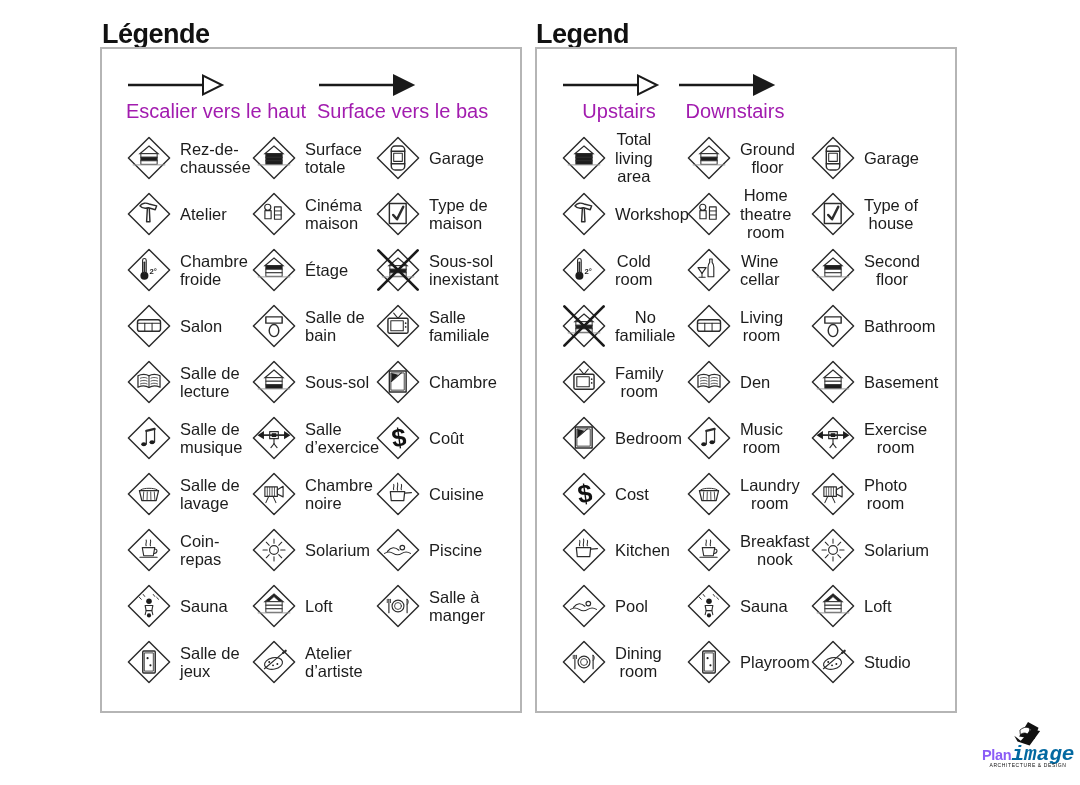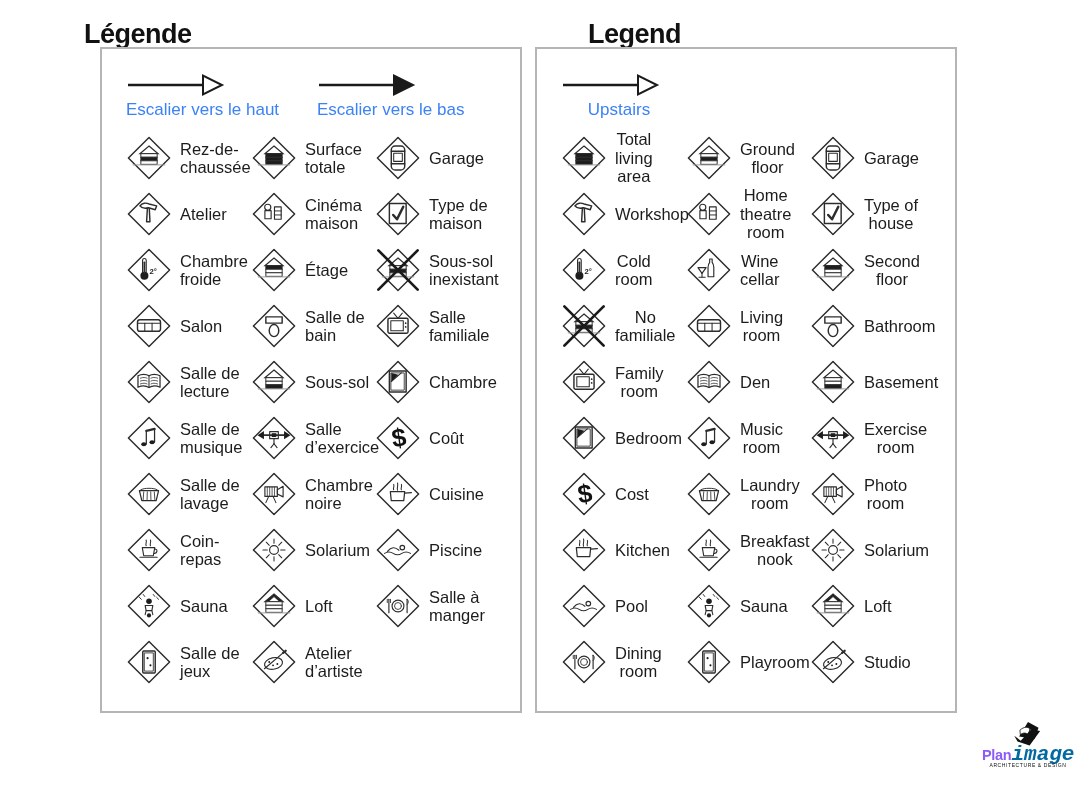--- a/index.html
+++ b/index.html
@@ -3,33 +3,33 @@
 <meta charset="utf-8">
 <style>
   html,body{margin:0;padding:0;}
   body{
     width:1080px;height:785px;position:relative;background:#ffffff;
     font-family:"Liberation Sans", sans-serif;color:#1c1c1c;overflow:hidden;
   }
   .page-title{
     position:absolute;top:1px;font-size:27px;font-weight:bold;letter-spacing:-.5px;color:#111;
   }
-  #title-fr{left:84px;}
-  #title-en{left:588px;}
+  #title-fr{left:102px;}
+  #title-en{left:536px;}
   .panel{
     position:absolute;top:47px;width:422px;height:666px;
     border:2px solid #b5b5b5;background:#fff;box-sizing:border-box;
   }
   #panel-fr{left:100px;}
   #panel-en{left:535px;text-align:center;}
   .arrows{position:absolute;top:24px;left:24px;display:flex;}
   .p0 .arrow-item{width:191px;}
   .p1 .arrow-item{width:116px;}
   .arrow-item svg{display:block;margin-bottom:3px;}
-  .arrow-label{font-size:17px;white-space:nowrap;color:#3b82f6;}
+  .arrow-label{font-size:20px;white-space:nowrap;color:#a21caf;}
   .grid{
     position:absolute;top:81px;left:24px;
     display:grid;grid-template-columns:125px 124px 131px;grid-auto-rows:56px;
   }
   .cell{display:flex;align-items:center;gap:8px;}
   .cell .icon{flex:0 0 46px;width:46px;height:46px;}
   .cell .icon svg{width:46px;height:46px;display:block;}
   .cell .label{
     font-size:16.5px;line-height:18.5px;white-space:pre-line;color:#1c1c1c;
   }
@@ -48,21 +48,21 @@
 
 <div class="panel p0" id="panel-fr">
   <div class="arrows">
       <div class="arrow-item"><span><svg width="100" height="24" viewBox="0 0 100 24" xmlns="http://www.w3.org/2000/svg">
             <line x1="2" y1="12" x2="77" y2="12" stroke="#1a1a1a" stroke-width="2.4"></line>
             <polygon points="77,2.5 77,21.5 96,12" fill="#ffffff" stroke="#1a1a1a" stroke-width="2" stroke-linejoin="miter"></polygon>
           </svg></span><div class="arrow-label">Escalier vers le haut</div></div>
       <div class="arrow-item"><span><svg width="100" height="24" viewBox="0 0 100 24" xmlns="http://www.w3.org/2000/svg">
             <line x1="2" y1="12" x2="77" y2="12" stroke="#1a1a1a" stroke-width="2.4"></line>
             <polygon points="77,2.5 77,21.5 96,12" fill="#1a1a1a" stroke="#1a1a1a" stroke-width="2" stroke-linejoin="miter"></polygon>
-          </svg></span><div class="arrow-label">Escalier vers le bas</div></div>
+          </svg></span><div class="arrow-label">Surface vers le bas</div></div>
     </div>
   <div class="grid">
       <div class="cell">
         <span class="icon">
           <svg viewBox="0 0 48 48" xmlns="http://www.w3.org/2000/svg">
             <polygon points="24,2.5 45.5,24 24,45.5 2.5,24" fill="#ffffff" stroke="#2c2c2c" stroke-width="1.5" stroke-linejoin="round"></polygon>
             <polygon points="24,11.5 33.5,19.5 14.5,19.5" fill="#fff" stroke="#2c2c2c" stroke-width="1.2"></polygon>
             <rect x="15.5" y="19.5" width="17" height="3.7" fill="#fff" stroke="#2c2c2c" stroke-width="1"></rect>
             <rect x="15.5" y="23.2" width="17" height="3.7" fill="#1d1d1d" stroke="#2c2c2c" stroke-width="1"></rect>
             <rect x="15.5" y="26.9" width="17" height="3.7" fill="#fff" stroke="#2c2c2c" stroke-width="1"></rect>
@@ -495,20 +495,24 @@
       </div>
     </div>
 </div>
 
 <div class="panel p1" id="panel-en">
   <div class="arrows">
       <div class="arrow-item"><span><svg width="100" height="24" viewBox="0 0 100 24" xmlns="http://www.w3.org/2000/svg">
             <line x1="2" y1="12" x2="77" y2="12" stroke="#1a1a1a" stroke-width="2.4"></line>
             <polygon points="77,2.5 77,21.5 96,12" fill="#ffffff" stroke="#1a1a1a" stroke-width="2" stroke-linejoin="miter"></polygon>
           </svg></span><div class="arrow-label">Upstairs</div></div>
+      <div class="arrow-item"><span><svg width="100" height="24" viewBox="0 0 100 24" xmlns="http://www.w3.org/2000/svg">
+            <line x1="2" y1="12" x2="77" y2="12" stroke="#1a1a1a" stroke-width="2.4"></line>
+            <polygon points="77,2.5 77,21.5 96,12" fill="#1a1a1a" stroke="#1a1a1a" stroke-width="2" stroke-linejoin="miter"></polygon>
+          </svg></span><div class="arrow-label">Downstairs</div></div>
     </div>
   <div class="grid">
       <div class="cell">
         <span class="icon">
           <svg viewBox="0 0 48 48" xmlns="http://www.w3.org/2000/svg">
             <polygon points="24,2.5 45.5,24 24,45.5 2.5,24" fill="#ffffff" stroke="#2c2c2c" stroke-width="1.5" stroke-linejoin="round"></polygon>
             <polygon points="24,11.5 33.5,19.5 14.5,19.5" fill="#fff" stroke="#2c2c2c" stroke-width="1.2"></polygon>
             <rect x="15.5" y="19.5" width="17" height="3.7" fill="#1d1d1d" stroke="#2c2c2c" stroke-width="1"></rect>
             <rect x="15.5" y="23.2" width="17" height="3.7" fill="#1d1d1d" stroke="#2c2c2c" stroke-width="1"></rect>
             <rect x="15.5" y="26.9" width="17" height="3.7" fill="#1d1d1d" stroke="#2c2c2c" stroke-width="1"></rect>

